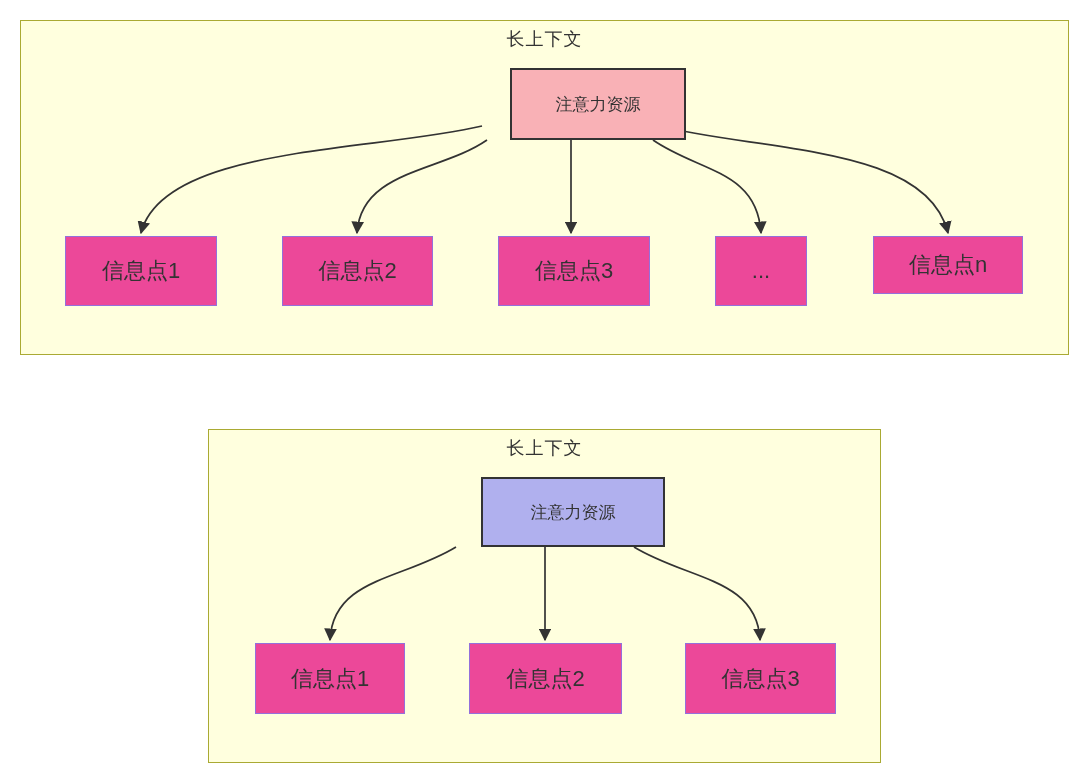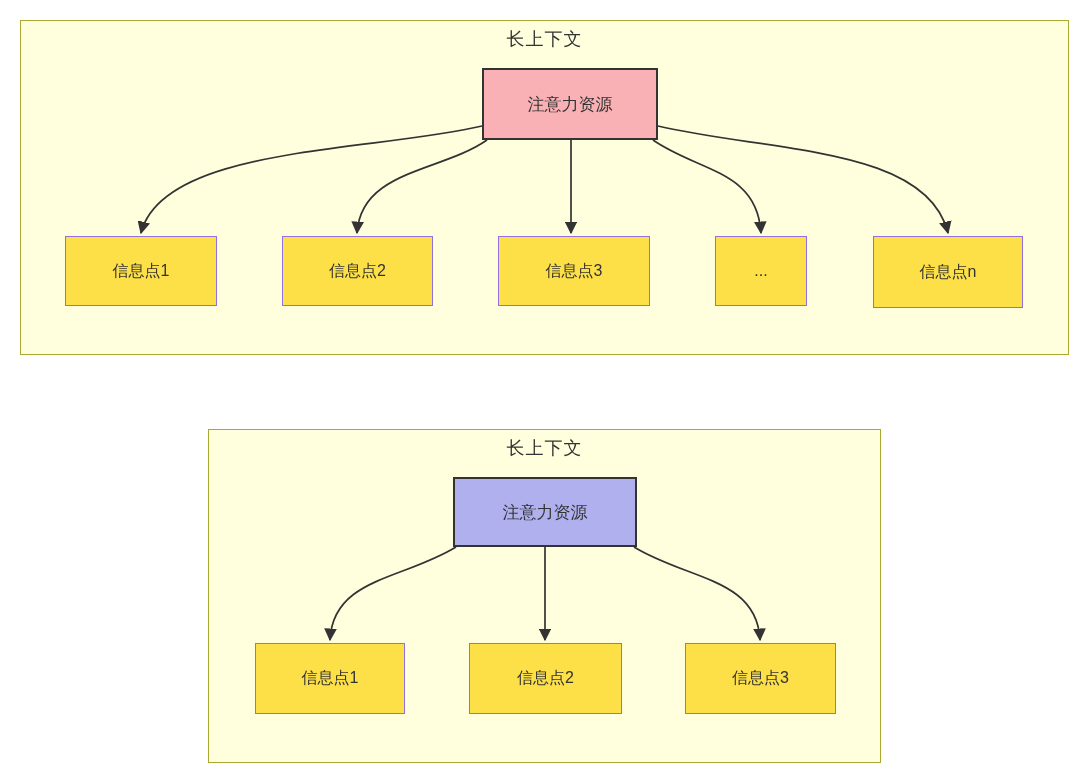--- a/index.html
+++ b/index.html
@@ -12,24 +12,24 @@
     box-sizing:border-box;
     padding-left:8px;
   }
   .cluster-title{
     position:absolute;left:0;right:0;top:6px;text-align:center;
     font-size:18px;color:#333333;letter-spacing:1px;
   }
   .node{
     position:absolute;box-sizing:border-box;z-index:2;
     display:flex;align-items:center;justify-content:center;
-    font-size:16px;color:#333333;
-    background:#fde047;border:1.4px solid #9370DB;
+    font-size:22px;color:#333333;
+    background:#ec4899;border:1.4px solid #9370DB;
   }
-  .node.attn{border:2px solid #333333;font-size:17px;}
+  .node.attn{border:2px solid #333333;font-size:17px;margin-left:28px;}
   #attn-long{background:#f9b1b6;}
   #attn-short{background:#b0b0ee;}
   svg.arrows{position:absolute;left:0;top:0;z-index:1;pointer-events:none;}
   path.edge{fill:none;stroke:#333333;stroke-width:1.7px;}
 </style>
 </head>
 <body>
 
 <div id="stage">
 
@@ -68,21 +68,21 @@
   </div>
   <div class="node" style="left:282px;top:236px;width:151px;height:70px;">
     <span>信息点2</span>
   </div>
   <div class="node" style="left:498px;top:236px;width:152px;height:70px;">
     <span>信息点3</span>
   </div>
   <div class="node" style="left:715px;top:236px;width:92px;height:70px;">
     <span>...</span>
   </div>
-  <div class="node" style="left:873px;top:236px;width:150px;height:72px;">
+  <div class="node" style="left:873px;top:236px;width:150px;height:58px;">
     <span>信息点n</span>
   </div>
 
   <div class="node attn" id="attn-short" style="left:453px;top:477px;width:184px;height:70px;">
     <span>注意力资源</span>
   </div>
 
   <div class="node" style="left:255px;top:643px;width:150px;height:71px;">
     <span>信息点1</span>
   </div>

